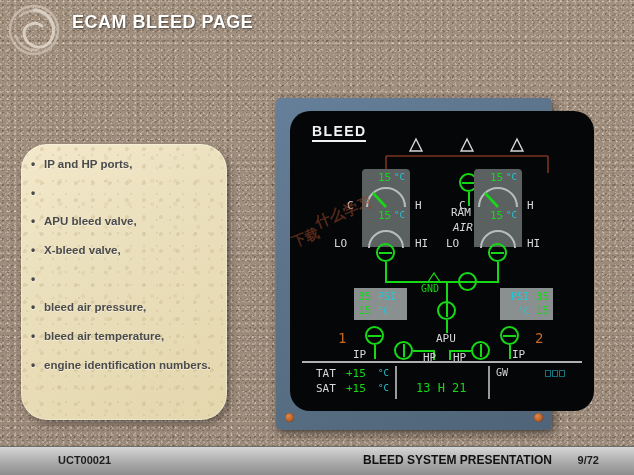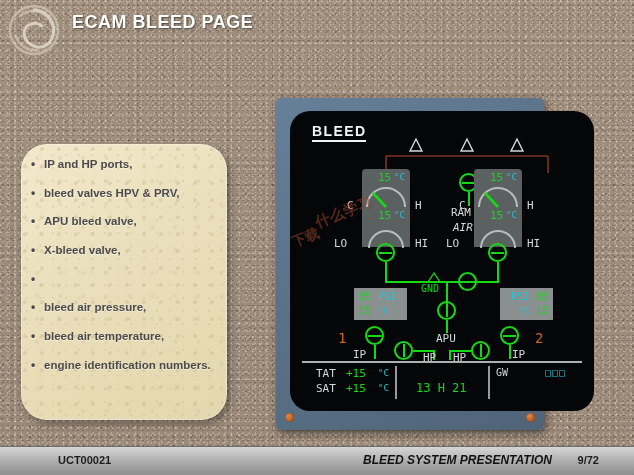--- a/index.html
+++ b/index.html
@@ -50,20 +50,21 @@
     text-shadow:0 1px 0 rgba(255,255,255,.5);
   }
   .bullet .dot{width:13px;flex:0 0 13px;font-size:12px;color:#4a4a4a;}
 
   
   .bezel{
     position:absolute;left:276px;top:98px;width:268px;height:332px;
     background:linear-gradient(150deg,#66809a 0%,#5b7389 40%,#4f6478 100%);
     border-radius:5px;
     box-shadow:2px 3px 8px rgba(0,0,0,.5);
+    padding-left:8px;
   }
   .screw{
     position:absolute;width:9px;height:9px;border-radius:50%;
     background:radial-gradient(circle at 35% 32%,#e0884a,#b45a22 70%,#7d3a12);
     box-shadow:inset 0 0 1px rgba(0,0,0,.6);
   }
   .screw.bl{left:9px;bottom:8px;}
   .screw.br{right:9px;bottom:8px;}
 
   .screen{
@@ -122,21 +123,21 @@
     font-family:"DejaVu Sans",sans-serif;pointer-events:none;
   }
 
   
   .footer{
     position:absolute;left:0;bottom:0;width:634px;height:28px;
     background:linear-gradient(#d6d6d6,#ababab 55%,#8e8e8e);
     border-top:1px solid #6e6e6e;
   }
   .f-left{position:absolute;left:58px;top:7px;font-size:11px;font-weight:bold;color:#1d1d1d;}
-  .f-mid{position:absolute;right:82px;top:6px;font-size:12px;font-weight:bold;font-style:italic;color:#111;}
+  .f-mid{position:absolute;right:82px;top:6px;font-size:12px;font-weight:bold;color:#111;}
   .f-right{position:absolute;right:35px;top:7px;font-size:11px;font-weight:bold;color:#1d1d1d;}
 </style>
 </head>
 <body>
 
 <div class="header">
   <svg class="logo" viewBox="0 0 52 52">
     <circle cx="26" cy="26" r="24" fill="none" stroke="#cfc3b4" stroke-width="2.5" opacity=".75"></circle>
     <path d="M26 6 A20 20 0 0 1 40 40 A15 15 0 0 1 16 28 A11 11 0 0 1 34 22" fill="none" stroke="#e6ddd2" stroke-width="3" opacity=".8" stroke-linecap="round"></path>
     <path d="M12 12 A20 20 0 0 1 44 20" fill="none" stroke="#d8cec2" stroke-width="2.5" opacity=".6" stroke-linecap="round"></path>
@@ -145,21 +146,20 @@
   <div class="title">ECAM BLEED PAGE</div>
 </div>
 
 <div class="card">
   <div class="bullet">
     <span class="dot">•</span>
     <span>IP and HP ports,</span>
   </div>
   <div class="bullet">
     <span class="dot">•</span>
-    <span>bleed valves HPV &amp; PRV,</span>
   </div>
   <div class="bullet">
     <span class="dot">•</span>
     <span>APU bleed valve,</span>
   </div>
   <div class="bullet">
     <span class="dot">•</span>
     <span>X-bleed valve,</span>
   </div>
   <div class="bullet">

